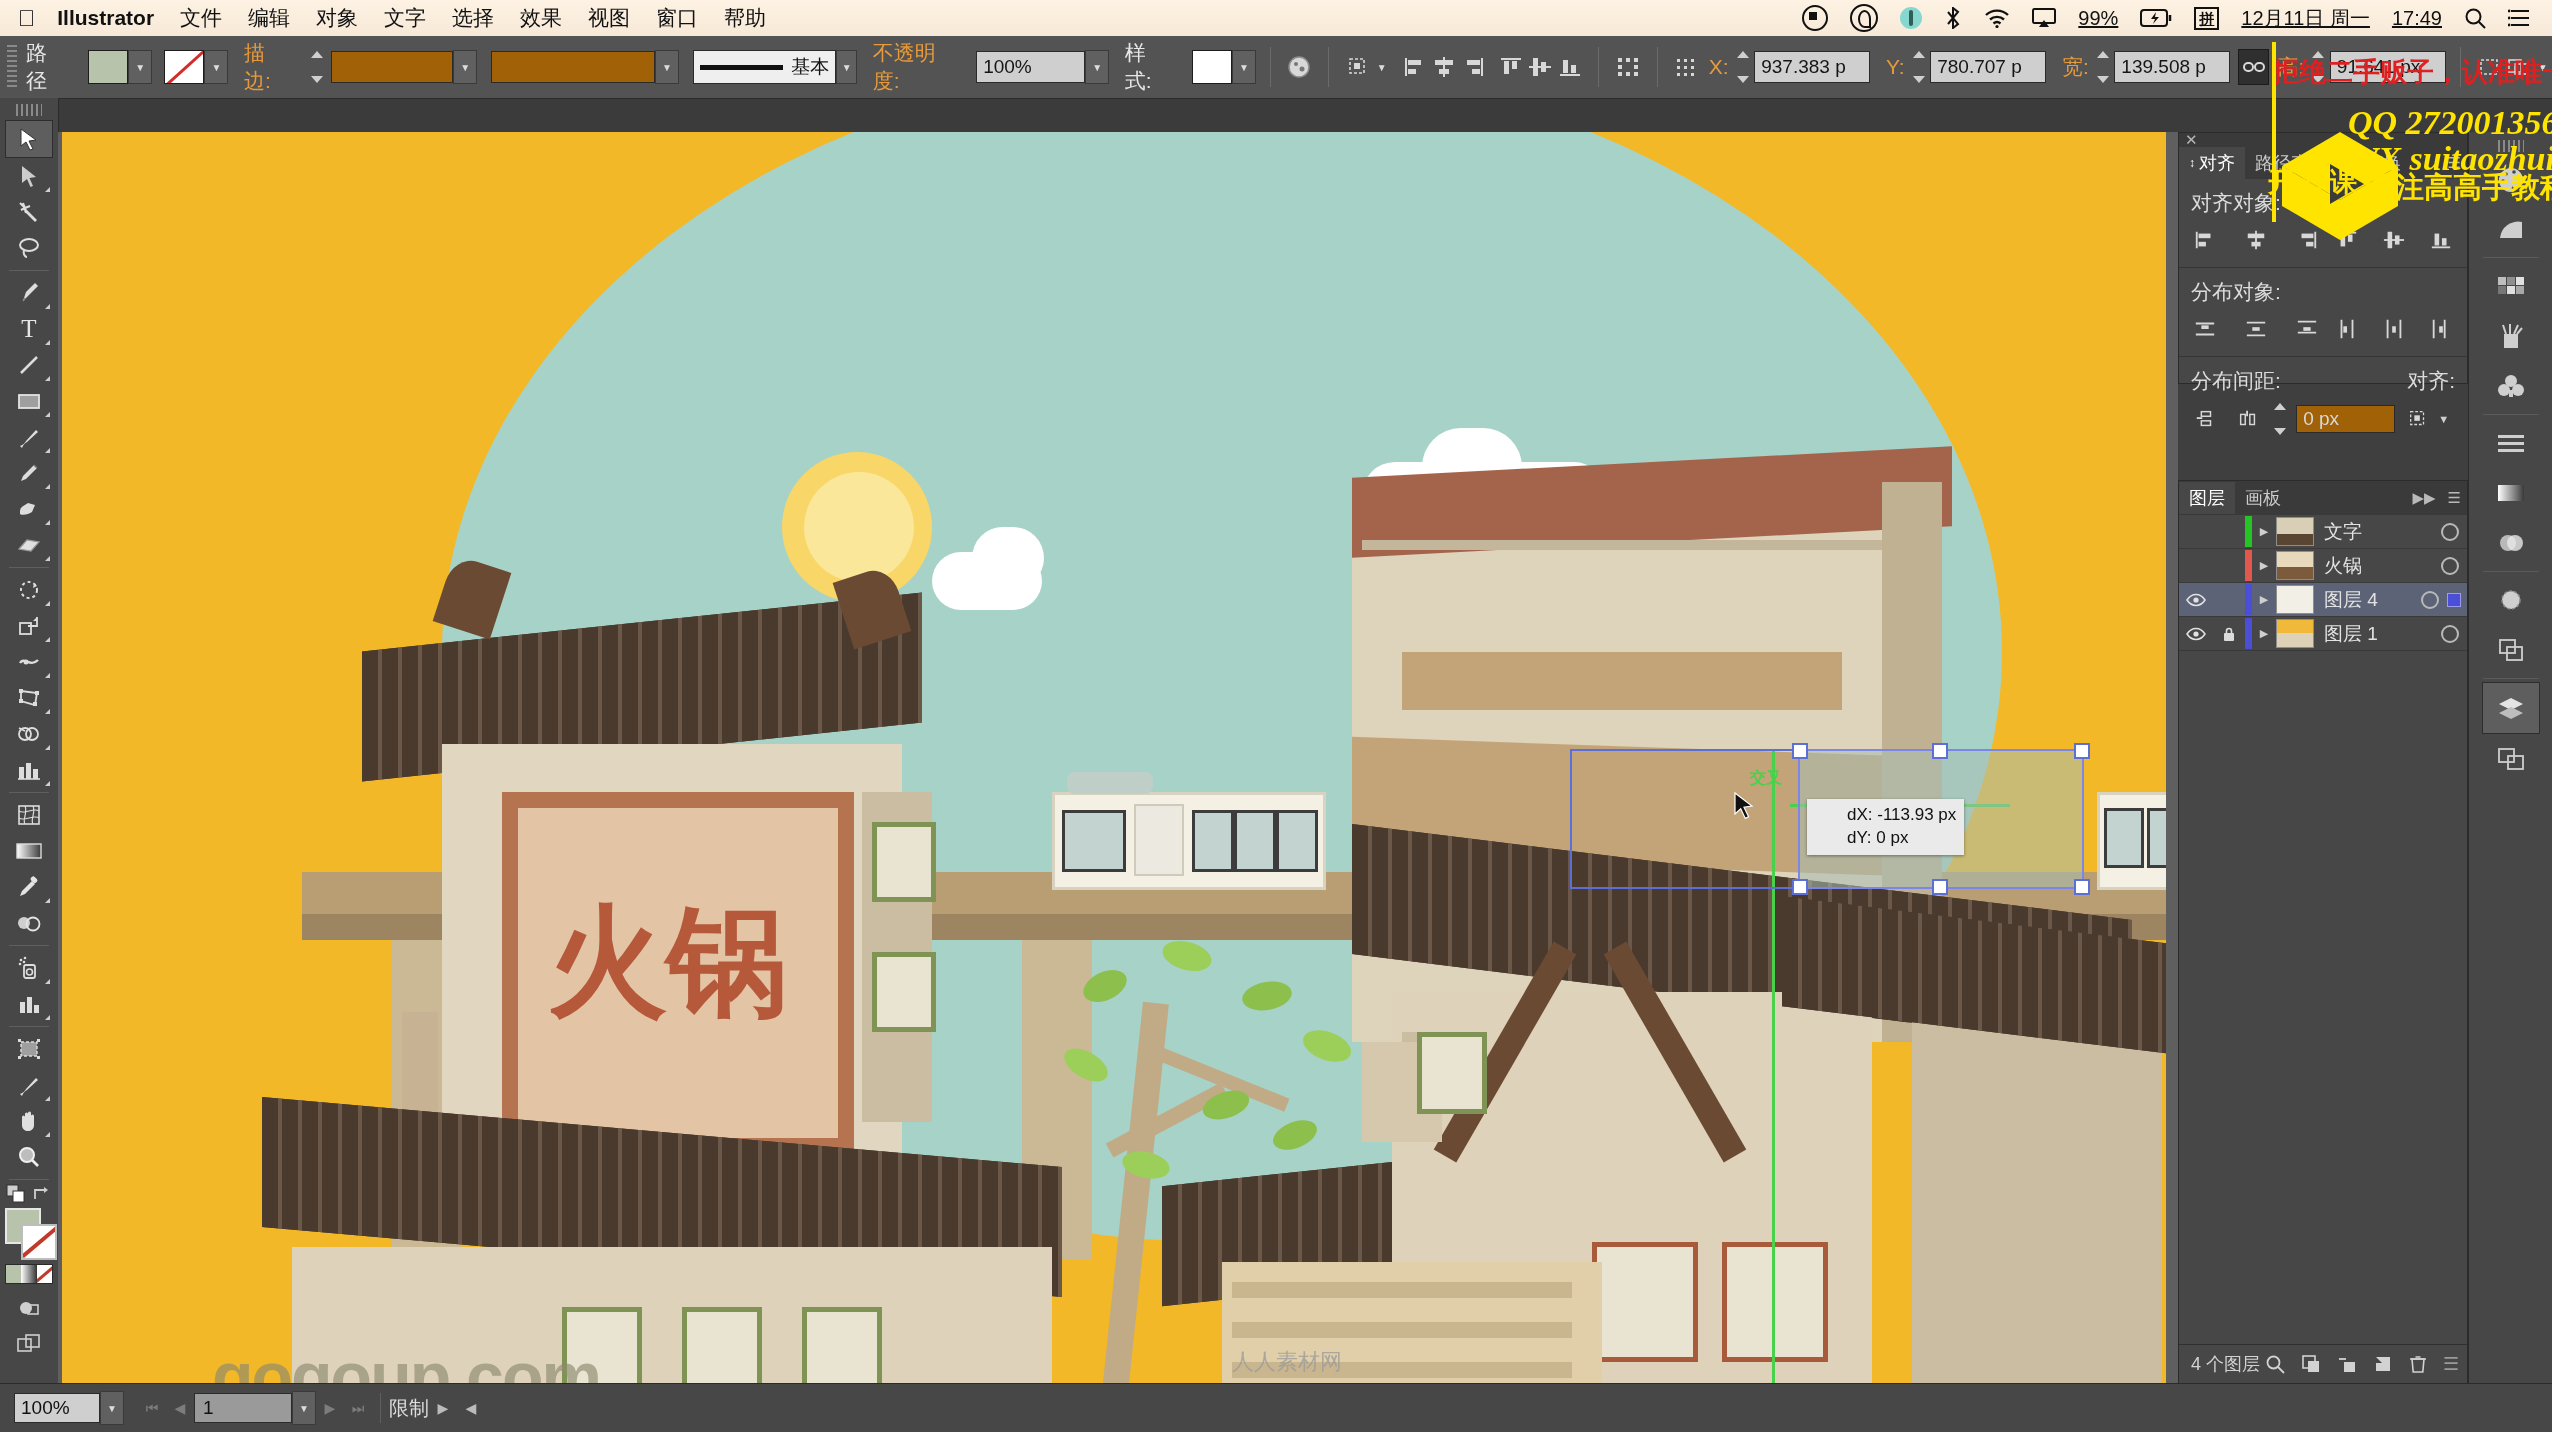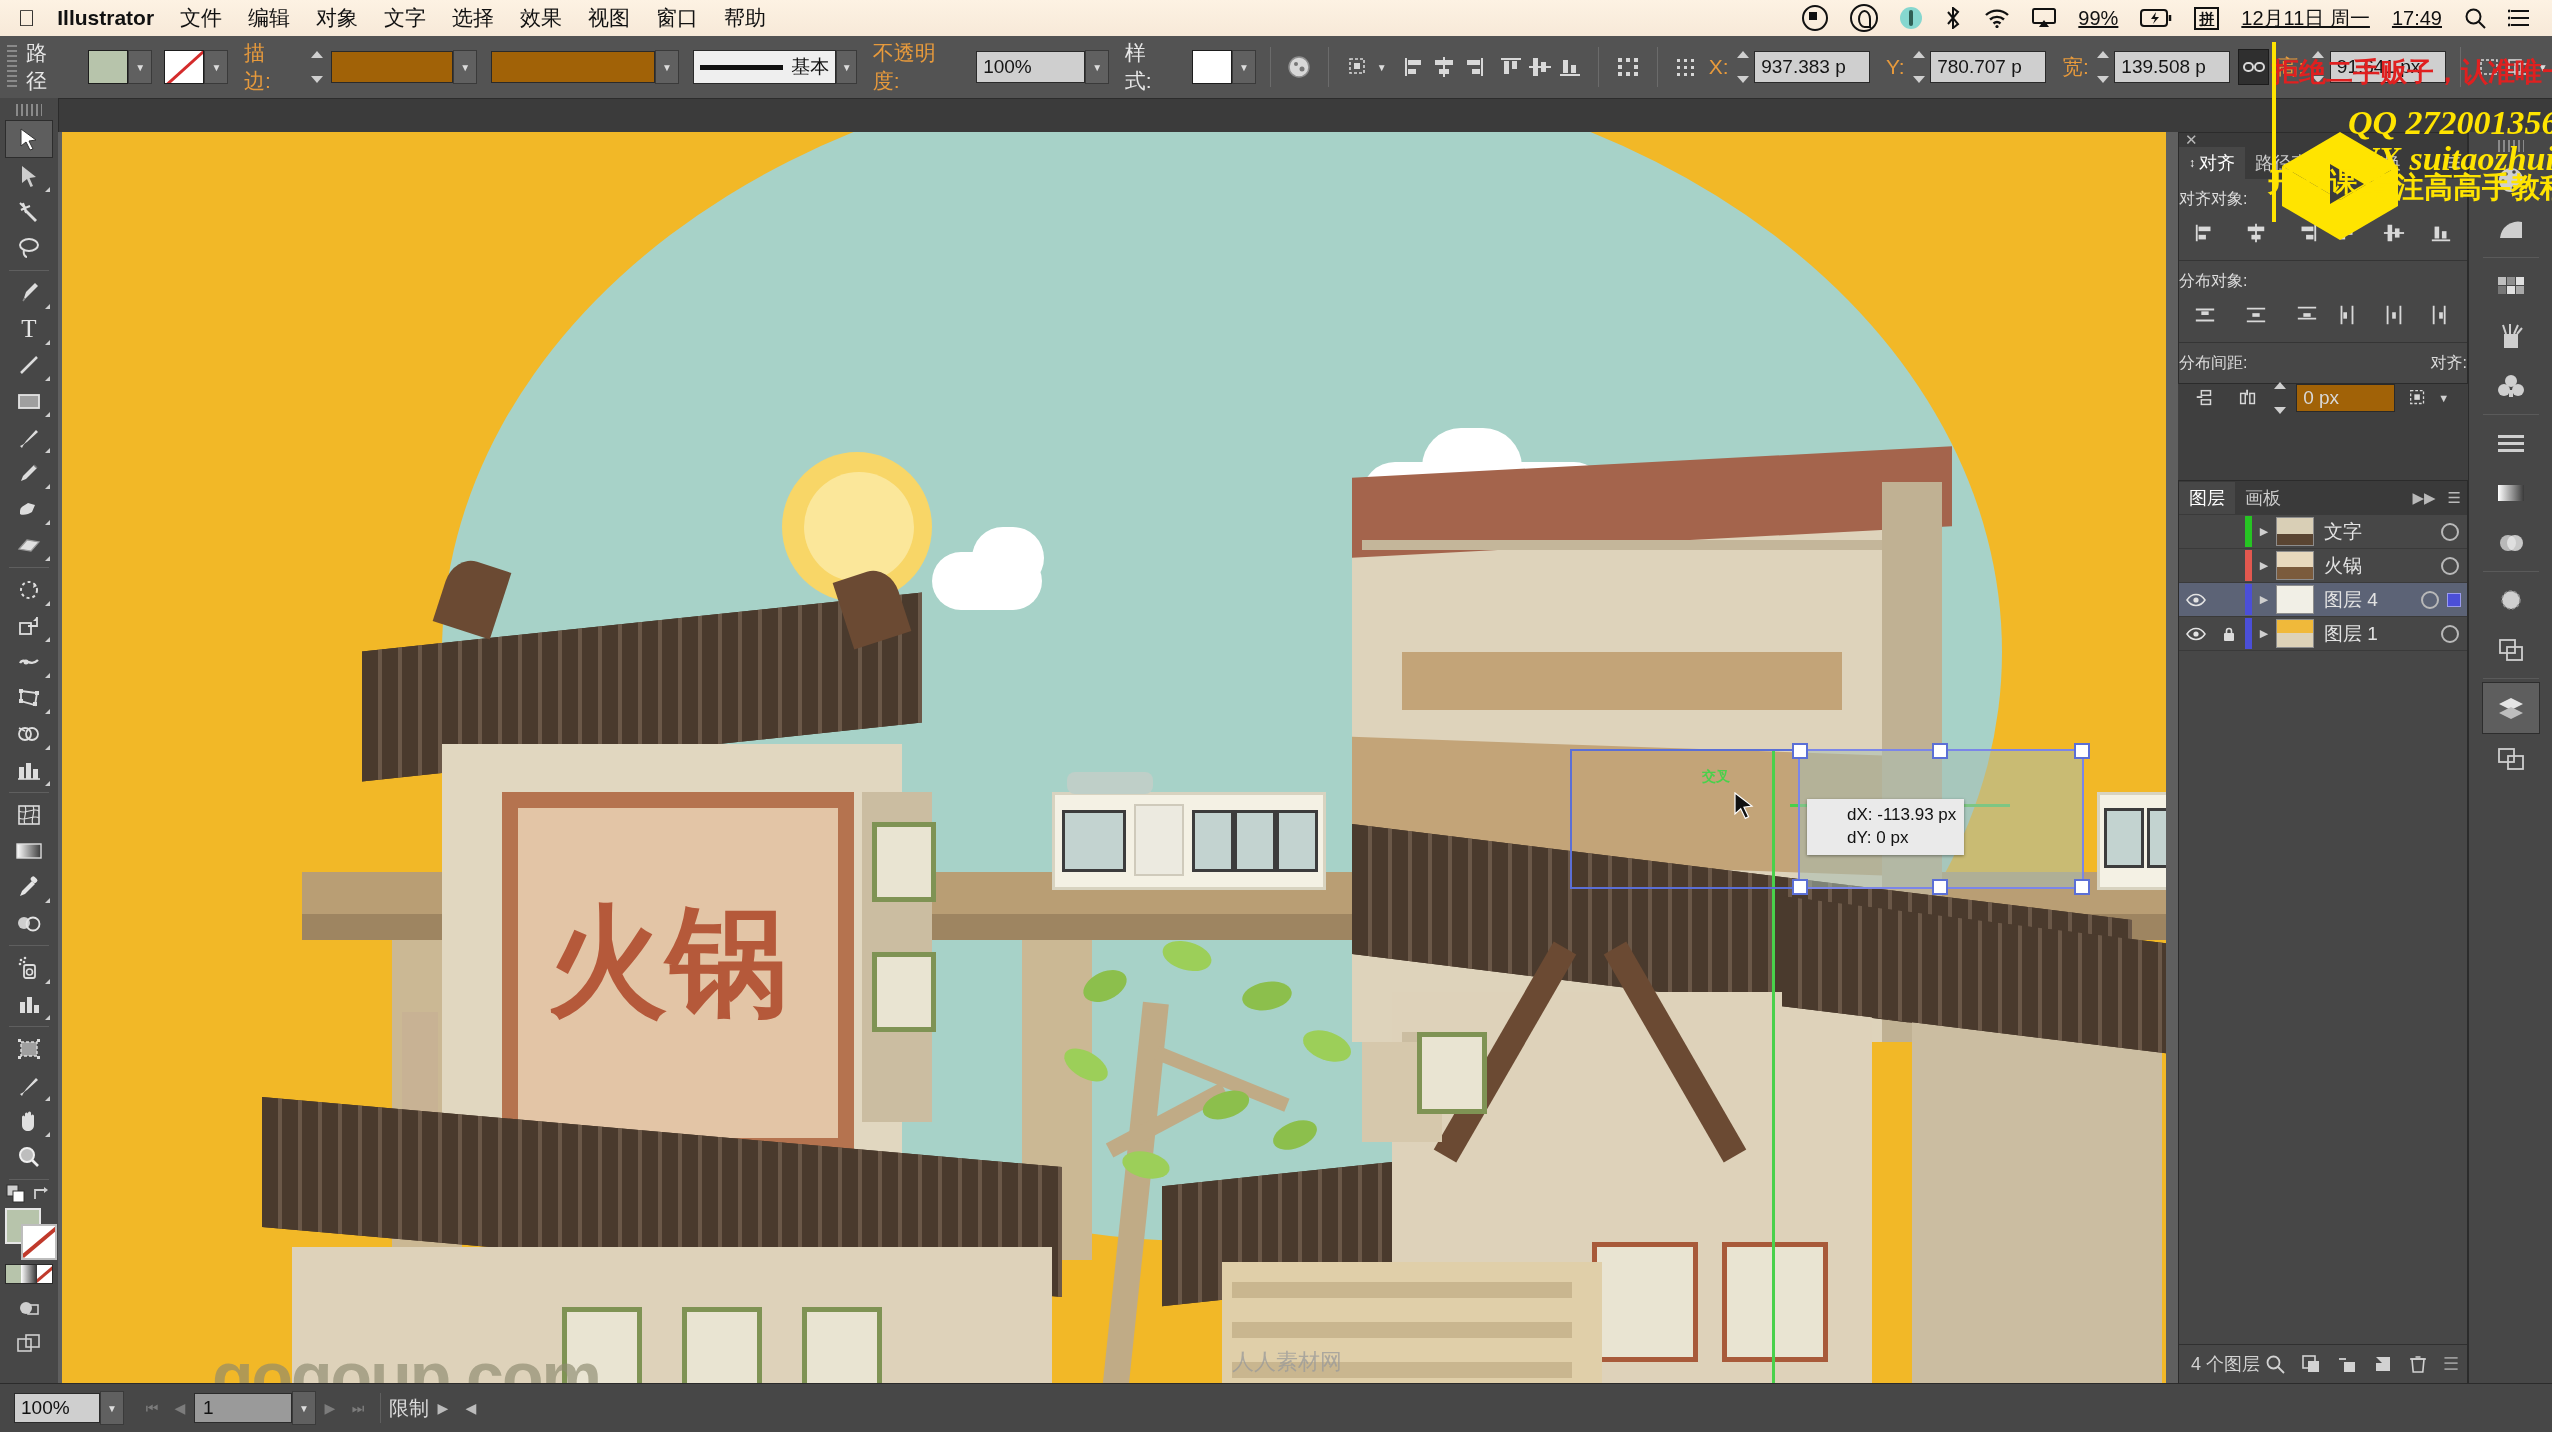--- a/index.html
+++ b/index.html
@@ -126,21 +126,21 @@
      font-weight:bold;letter-spacing:-2px;}
   .rrwm{position:absolute;left:1170px;bottom:10px;font-size:22px;color:#9a9a9a;opacity:.75;}
 
   
   .rightcol{position:absolute;left:2178px;top:132px;width:290px;bottom:48px;background:#3f3f3f;}
   .panel{background:#474747;border:1px solid #2b2b2b;}
   .ptabs{height:32px;display:flex;align-items:center;background:#3a3a3a;font-size:18px;color:#ccc;}
   .ptab{padding:0 10px;height:32px;display:flex;align-items:center;}
   .ptab.act{background:#474747;color:#fff;}
   .pclose{font-size:15px;color:#b9b9b9;padding:0 6px;}
-  .psec{color:#dcdcdc;font-size:16px;padding:10px 0 4px;}
+  .psec{color:#dcdcdc;font-size:21px;padding:10px 12px 4px;}
   .prow{display:flex;align-items:center;padding:4px 10px 12px;gap:4px;}
   .pbtn{width:34px;height:30px;display:flex;align-items:center;justify-content:center;color:#d6d6d6;}
   .pdiv{height:1px;background:#353535;margin:0 0;}
   .layerhdr{height:34px;display:flex;align-items:center;background:#3a3a3a;font-size:18px;color:#ccc;}
   .layerrow{height:33px;display:flex;align-items:center;border-bottom:1px solid #3a3a3a;
      font-size:19px;color:#e2e2e2;}
   .layerrow.sel{background:#5c6376;}
   .eye{width:34px;display:flex;justify-content:center;}
   .lockcell{width:32px;display:flex;justify-content:center;}
   .colbar{width:7px;height:31px;}
@@ -763,21 +763,21 @@
       <div class="bld tiles" style="left:1720px;top:790px;width:420px;height:110px;transform:skewY(7deg);"></div>
       <div class="bld" style="left:1160px;top:1130px;width:380px;height:150px;background:#e0cfa9;"></div>
       <div class="bld" style="left:1170px;top:1150px;width:340px;height:16px;background:#c9b68f;"></div>
       <div class="bld" style="left:1170px;top:1190px;width:340px;height:16px;background:#c9b68f;"></div>
       <div class="bld" style="left:1170px;top:1230px;width:340px;height:16px;background:#c9b68f;"></div>
       <div class="bld" style="left:1300px;top:910px;width:80px;height:100px;background:#d6c8ac;"></div>
       <div class="win" style="left:1355px;top:900px;width:60px;height:72px;"></div>
 
       <div class="sguide" style="left:1710px;top:618px;width:3px;height:640px;"></div>
       <div class="sguide" style="left:1728px;top:672px;width:220px;height:3px;"></div>
-      <div style="position:absolute;left:1640px;top:636px;color:#49d14b;font-size:14px;font-weight:bold;">交叉</div>
+      <div style="position:absolute;left:1688px;top:636px;color:#49d14b;font-size:16px;font-weight:bold;">交叉</div>
 
       <div class="selbox" style="left:1508px;top:617px;width:510px;height:136px;"></div>
       <div class="selbox2" style="left:1736px;top:617px;width:282px;height:136px;background:rgba(167,190,178,.55);"></div>
       <div class="handle" style="left:1730px;top:611px;"></div>
       <div class="handle" style="left:1870px;top:611px;"></div>
       <div class="handle" style="left:2012px;top:611px;"></div>
       <div class="handle" style="left:1730px;top:747px;"></div>
       <div class="handle" style="left:1870px;top:747px;"></div>
       <div class="handle" style="left:2012px;top:747px;"></div>
 

